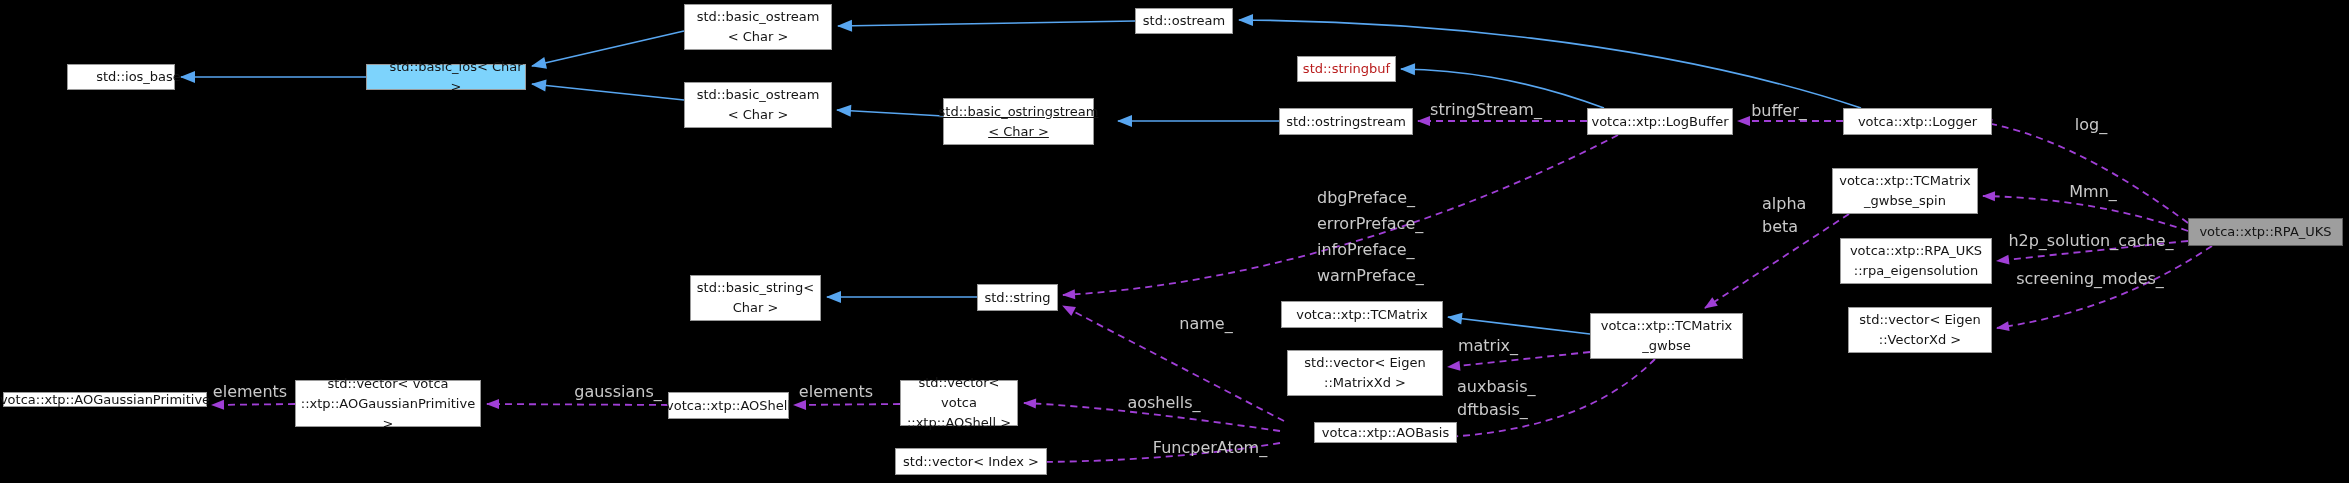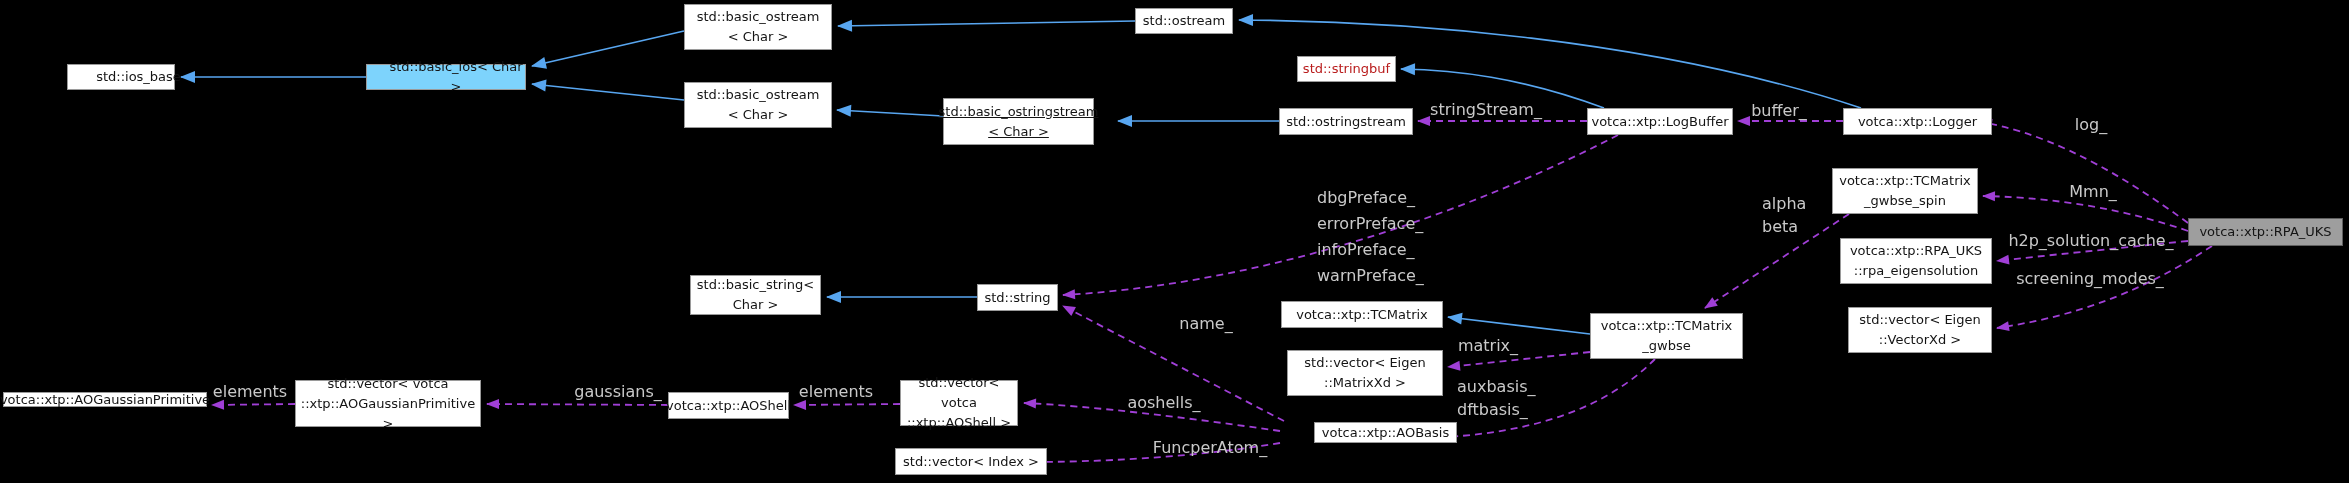--- a/index.html
+++ b/index.html
@@ -70,21 +70,21 @@
       <div class="node" style="left: 1279px; top: 108px; width: 134px; height: 27px; background: rgb(255, 255, 255); border-color: rgb(154, 154, 154); color: rgb(20, 20, 20);">std::ostringstream</div>
       <div class="node" style="left: 1587px; top: 108px; width: 146px; height: 27px; background: rgb(255, 255, 255); border-color: rgb(154, 154, 154); color: rgb(20, 20, 20);">votca::xtp::LogBuffer</div>
       <div class="node" style="left: 1843px; top: 108px; width: 149px; height: 27px; background: rgb(255, 255, 255); border-color: rgb(154, 154, 154); color: rgb(20, 20, 20);">votca::xtp::Logger</div>
       <div class="node" style="left: 1832px; top: 168px; width: 146px; height: 46px; background: rgb(255, 255, 255); border-color: rgb(154, 154, 154); color: rgb(20, 20, 20);">votca::xtp::TCMatrix
 _gwbse_spin</div>
       <div class="node" style="left: 1840px; top: 238px; width: 152px; height: 46px; background: rgb(255, 255, 255); border-color: rgb(154, 154, 154); color: rgb(20, 20, 20);">votca::xtp::RPA_UKS
 ::rpa_eigensolution</div>
       <div class="node" style="left: 1848px; top: 307px; width: 144px; height: 46px; background: rgb(255, 255, 255); border-color: rgb(154, 154, 154); color: rgb(20, 20, 20);">std::vector&lt; Eigen
 ::VectorXd &gt;</div>
       <div class="node highlight" style="left: 2188px; top: 218px; width: 155px; height: 28px; background: rgb(158, 158, 158); border-color: rgb(96, 96, 96); color: rgb(20, 20, 20);">votca::xtp::RPA_UKS</div>
-      <div class="node" style="left: 690px; top: 275px; width: 131px; height: 40px; background: rgb(255, 255, 255); border-color: rgb(154, 154, 154); color: rgb(20, 20, 20);">std::basic_string&lt;
+      <div class="node" style="left: 690px; top: 275px; width: 131px; height: 46px; background: rgb(255, 255, 255); border-color: rgb(154, 154, 154); color: rgb(20, 20, 20);">std::basic_string&lt;
 Char &gt;</div>
       <div class="node" style="left: 977px; top: 284px; width: 81px; height: 27px; background: rgb(255, 255, 255); border-color: rgb(154, 154, 154); color: rgb(20, 20, 20);">std::string</div>
       <div class="node" style="left: 1281px; top: 301px; width: 162px; height: 27px; background: rgb(255, 255, 255); border-color: rgb(154, 154, 154); color: rgb(20, 20, 20);">votca::xtp::TCMatrix</div>
       <div class="node" style="left: 1287px; top: 350px; width: 156px; height: 46px; background: rgb(255, 255, 255); border-color: rgb(154, 154, 154); color: rgb(20, 20, 20);">std::vector&lt; Eigen
 ::MatrixXd &gt;</div>
       <div class="node" style="left: 1590px; top: 313px; width: 153px; height: 46px; background: rgb(255, 255, 255); border-color: rgb(154, 154, 154); color: rgb(20, 20, 20);">votca::xtp::TCMatrix
 _gwbse</div>
       <div class="node" style="left: 3px; top: 392px; width: 204px; height: 15px; background: rgb(255, 255, 255); border-color: rgb(154, 154, 154); color: rgb(20, 20, 20);">votca::xtp::AOGaussianPrimitive</div>
       <div class="node" style="left: 295px; top: 380px; width: 186px; height: 47px; background: rgb(255, 255, 255); border-color: rgb(154, 154, 154); color: rgb(20, 20, 20);">std::vector&lt; votca
 ::xtp::AOGaussianPrimitive &gt;</div>

